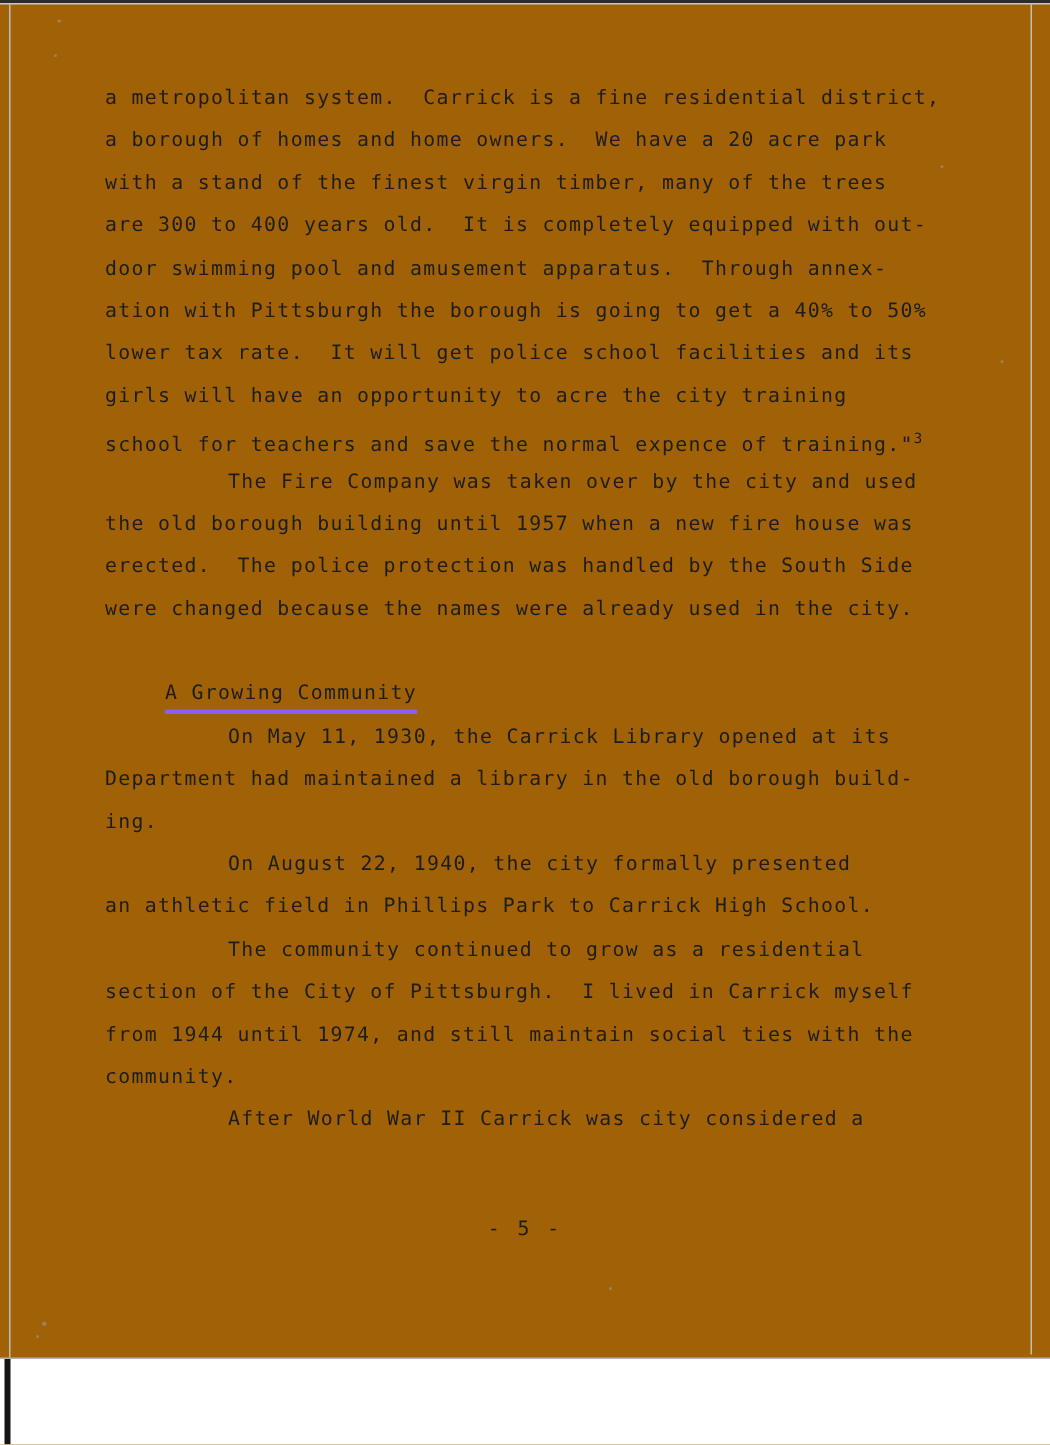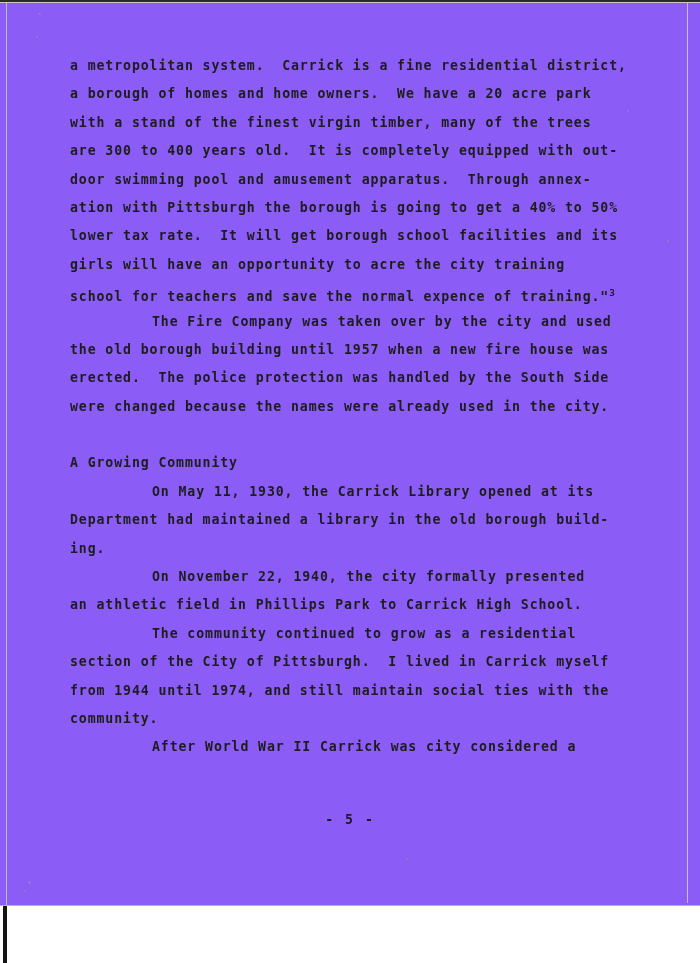--- a/index.html
+++ b/index.html
@@ -6,24 +6,23 @@
   html, body {
     margin: 0;
     padding: 0;
     background: #ffffff;
   }
 
   .scan {
     position: relative;
     width: 700px;
     height: 963px;
-    background: #8b5cf6;
+    background: #a16207;
     overflow: hidden;
     font-family: "DejaVu Sans Mono", "Liberation Mono", monospace;
-    font-weight: bold;
   }
 
   
   .top-band {
     position: absolute;
     top: 0; left: 0;
     width: 700px; height: 2px;
     background: #2b2b2b;
   }
   .top-band-fade {
@@ -90,22 +89,23 @@
   .line.indent {
     padding-left: 82px;
   }
 
   .line.blank {
     height: 28.4px;
   }
 
   .heading {
     display: inline;
-    border-bottom: 5px solid #8b5cf6;
+    border-bottom: 3px solid #8b5cf6;
     padding-bottom: 3px;
+    margin-left: 40px;
   }
 
   .fn {
     font-size: 9.4px;
     vertical-align: super;
     letter-spacing: 0;
   }
 
   .page-number {
     position: absolute;
@@ -142,39 +142,39 @@
   <span class="speck" style="top:858px;left:406px;width:2px;height:2px;"></span>
 
   <div class="page-text">
 
     <div class="line">a metropolitan system.  Carrick is a fine residential district,</div>
     <div class="line">a borough of homes and home owners.  We have a 20 acre park</div>
     <div class="line">with a stand of the finest virgin timber, many of the trees</div>
     <div class="line">are 300 to 400 years old.  It is completely equipped with out-</div>
     <div class="line">door swimming pool and amusement apparatus.  Through annex-</div>
     <div class="line">ation with Pittsburgh the borough is going to get a 40% to 50%</div>
-    <div class="line">lower tax rate.  It will get borough school facilities and its</div>
+    <div class="line">lower tax rate.  It will get police school facilities and its</div>
     <div class="line">girls will have an opportunity to acre the city training</div>
 
     <div class="line"><span>school for teachers and save the normal expence of training."</span><span class="fn">3</span></div>
 
     <div class="line indent">The Fire Company was taken over by the city and used</div>
     <div class="line">the old borough building until 1957 when a new fire house was</div>
     <div class="line">erected.  The police protection was handled by the South Side</div>
     <div class="line">were changed because the names were already used in the city.</div>
 
     <div class="line blank"></div>
 
     <div class="line"><span class="heading">A Growing Community</span></div>
 
     <div class="line indent">On May 11, 1930, the Carrick Library opened at its</div>
     <div class="line">Department had maintained a library in the old borough build-</div>
     <div class="line">ing.</div>
 
-    <div class="line indent">On November 22, 1940, the city formally presented</div>
+    <div class="line indent">On August 22, 1940, the city formally presented</div>
     <div class="line">an athletic field in Phillips Park to Carrick High School.</div>
 
     <div class="line indent">The community continued to grow as a residential</div>
     <div class="line">section of the City of Pittsburgh.  I lived in Carrick myself</div>
     <div class="line">from 1944 until 1974, and still maintain social ties with the</div>
     <div class="line">community.</div>
 
     <div class="line indent">After World War II Carrick was city considered a</div>
 
   </div>

